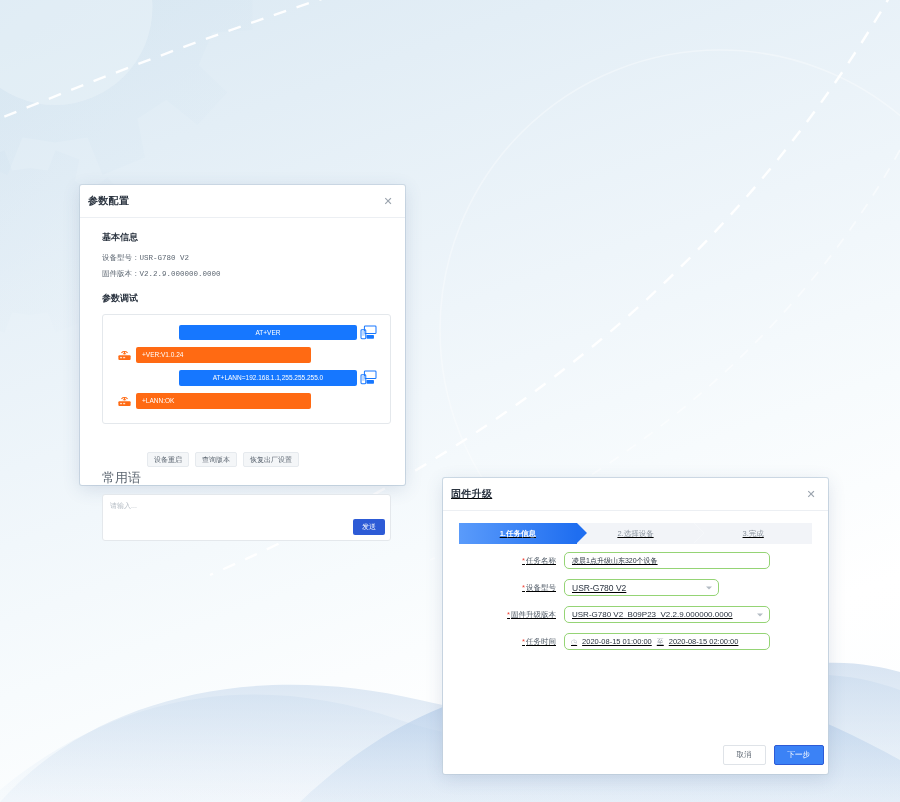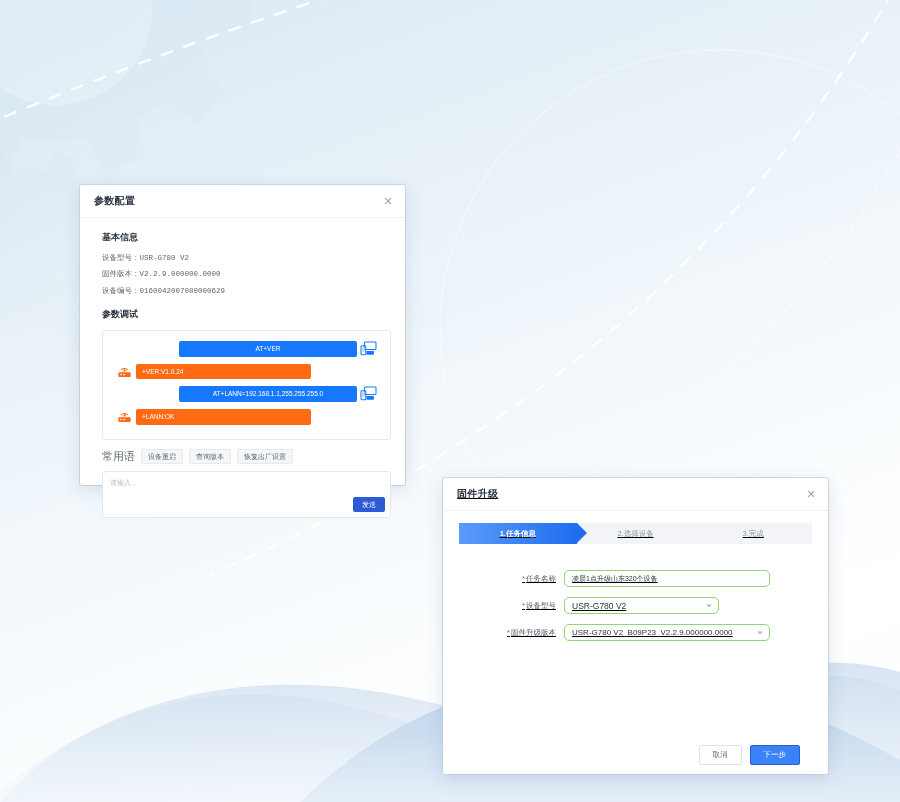--- a/index.html
+++ b/index.html
@@ -14,21 +14,21 @@
   .bg svg{position:absolute;}
 
   
   .dialog{
     position:absolute;background:#ffffff;
     box-shadow:0 4px 18px rgba(60,90,130,.16), 0 0 0 1px rgba(205,218,230,.9);
     border-radius:2px;
   }
   .dlg-head{
     position:relative;height:32px;display:flex;align-items:center;
-    padding:0 14px;border-bottom:1px solid #eceff3;
+    padding:0 8px;border-bottom:1px solid #eceff3;
   }
   .dlg-title{font-size:10px;font-weight:bold;color:#2b3440;letter-spacing:.3px;}
   .dlg-close{
     position:absolute;right:11px;top:50%;transform:translateY(-50%);
     width:12px;height:12px;color:#9aa3ad;cursor:pointer;
     display:flex;align-items:center;justify-content:center;font-size:11px;line-height:1;
   }
 
   
   #params-dialog{left:80px;top:185px;width:325px;height:300px;}
@@ -49,21 +49,21 @@
   .msg-row.in{justify-content:flex-start;}
   .bubble{
     font-size:6.5px;color:#fff;padding:4px 6px;border-radius:2px;line-height:1.2;
     box-sizing:border-box;white-space:nowrap;
   }
   .bubble.blue{background:#1677ff;text-align:center;width:178px;}
   .bubble.orange{background:#ff6a13;text-align:left;width:175px;}
   .ep-icon{width:17px;height:15px;flex:0 0 17px;margin:0 3px;}
 
   .quick-row{display:flex;align-items:center;gap:6px;margin-top:9px;}
-  .quick-label{font-size:11px;color:#5d6772;}
+  .quick-label{font-size:13px;color:#5d6772;margin-top:36px;}
   .quick-btn{
     font-size:7px;color:#5d6772;background:#f4f6f8;border:1px solid #e6eaee;
     padding:2px 6px;border-radius:2px;cursor:pointer;line-height:1.3;
   }
 
   .input-wrap{
     margin-top:7px;border:1px solid #e4e8ec;border-radius:3px;height:47px;
     position:relative;box-sizing:border-box;background:#fff;
   }
   .input-ph{position:absolute;left:7px;top:6px;font-size:7px;color:#b4bcc4;}
@@ -88,21 +88,21 @@
   }
   .step.active:after{border-left-color:#1f6ef0;}
   .step:last-child:after{display:none;}
   .step:before{
     content:"";position:absolute;left:0;top:0;width:0;height:0;z-index:1;
     border-top:10.5px solid transparent;border-bottom:10.5px solid transparent;
     border-left:10px solid #ffffff;
   }
   .step:first-child:before{display:none;}
 
-  .form{margin-top:26px;}
+  .form{margin-top:8px;}
   .frow{display:flex;align-items:center;margin-bottom:10px;}
   .flabel{
     width:105px;text-align:right;padding-right:8px;font-size:7.5px;color:#4c5763;
     box-sizing:border-box;white-space:nowrap;
   }
   .req{color:#f04134;margin-right:1px;}
   .fctl{
     flex:0 0 auto;border:1px solid #95d475;background:#fff;border-radius:5px;
     height:17px;display:flex;align-items:center;font-size:7.5px;color:#2b3440;
     padding:0 7px;box-sizing:border-box;position:relative;
@@ -113,23 +113,23 @@
   .fctl.w-time{width:206px;font-size:7.5px;padding-left:6px;}
   .caret{
     position:absolute;right:6px;top:50%;transform:translateY(-50%);
     width:0;height:0;border-left:3px solid transparent;border-right:3px solid transparent;
     border-top:3.5px solid #b4bcc4;
   }
   .clock{margin-right:5px;color:#b4bcc4;font-size:7px;line-height:1;}
   .to-sep{margin:0 5px;color:#8a939d;font-size:7px;}
 
   .fw-foot{
-    position:absolute;left:0;right:12px;bottom:0;height:38px;
+    position:absolute;left:0;right:0;bottom:0;height:38px;
     display:flex;align-items:center;justify-content:flex-end;gap:8px;
-    padding-right:16px;box-sizing:border-box;
+    padding-right:4px;box-sizing:border-box;
   }
   .btn{font-size:7.5px;padding:4px 13px;border-radius:2px;cursor:pointer;line-height:1.3;}
   .btn.ghost{background:#fff;border:1px solid #dfe3e8;color:#5d6772;}
   .btn.primary{background:#3b82f6;color:#fff;border:1px solid #2d5bd6;}
 </style>
 </head>
 <body>
 
 <div class="bg">
   <svg width="900" height="802" viewBox="0 0 900 802">
@@ -203,21 +203,20 @@
     <span class="dlg-title">参数配置</span>
     <span class="dlg-close">✕</span>
   </div>
 
   <div class="params-body">
     <div class="sec-title">基本信息</div>
 
     <div class="info-grid">
       <div class="info-item col1">设备型号：USR-G780 V2</div>
       <div class="info-item col2">固件版本：V2.2.9.000000.0000</div>
-      <div class="info-item full">设备编号：0160042007080000629</div>
     </div>
 
     <div class="sec-title" style="margin-top:6px;">参数调试</div>
 
     <div class="chat-box">
 
       <div class="msg-row out">
         <div class="bubble blue">AT+VER</div>
         <svg class="ep-icon" viewBox="0 0 24 22">
           <rect x="6" y="1.5" width="17" height="11" rx="1.2" fill="none" stroke="#1677ff" stroke-width="1.5"></rect>
@@ -321,20 +320,31 @@
       <div class="frow">
         <div class="flabel">
           <span class="req">*</span><span>固件升级版本</span>
         </div>
         <div class="fctl w-ver">
           <span>USR-G780 V2_B09P23_V2.2.9.000000.0000</span>
           <span class="caret"></span>
         </div>
       </div>
 
+      <div class="frow">
+        <div class="flabel">
+          <span class="req">*</span><span>任务时间</span>
+        </div>
+        <div class="fctl w-time">
+          <span class="clock">◷</span>
+          <span>2020-08-15 01:00:00</span>
+          <span class="to-sep">至</span>
+          <span>2020-08-15 02:00:00</span>
+        </div>
+      </div>
 
     </div>
   </div>
 
   <div class="fw-foot">
     <span class="btn ghost">取消</span>
     <span class="btn primary">下一步</span>
   </div>
 </div>
 

